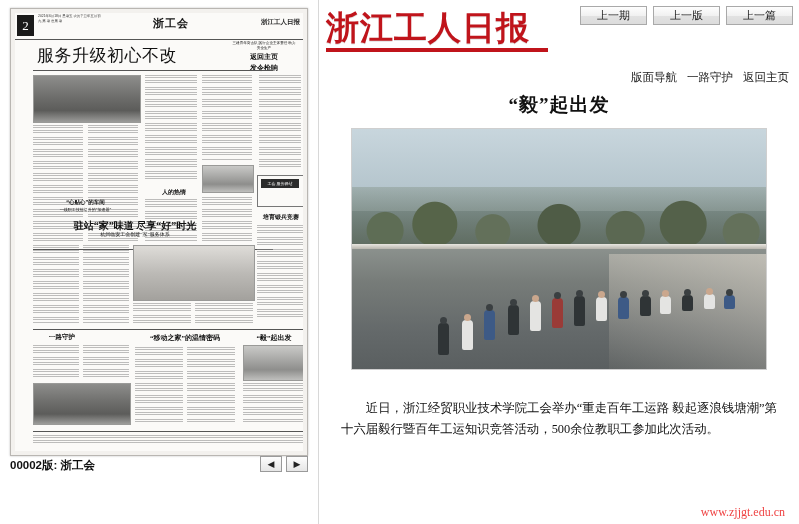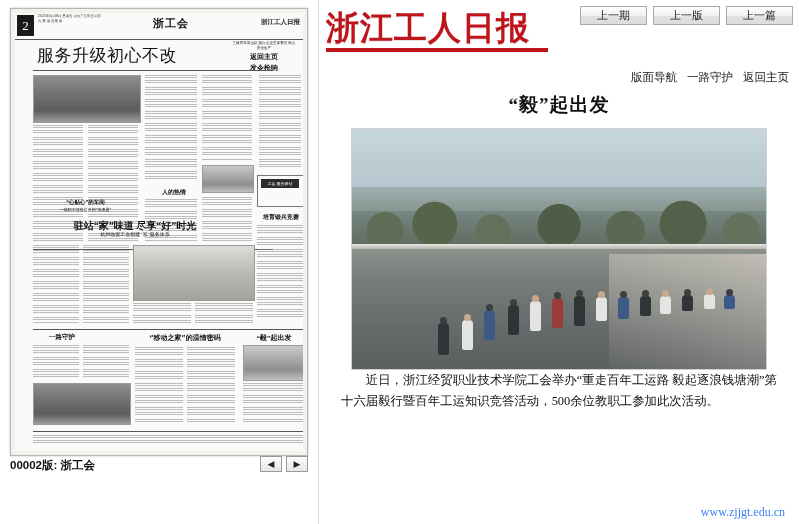--- a/index.html
+++ b/index.html
@@ -343,34 +343,34 @@
     position:absolute; left:2px; top:-6px;
     width:7px; height:7px; border-radius:50%;
     background:#3a3f41;
   }
   .runner.w { background:#e4e4e2; }
   .runner.w::before { background:#caa78d; }
   .runner.r { background:#9a3b37; }
   .runner.b { background:#3d5a86; }
 
   .para {
-    margin-top: 0;
+    margin-top: 28px;
     font-size: 12.4px;
     line-height: 21px;
     color: #111;
     text-align: justify;
     text-indent: 2em;
     font-family: "Liberation Serif", serif;
   }
   .site-url {
     position: absolute;
     right: 14px;
     bottom: 4px;
     font-size: 12px;
-    color: #3b82f6;
+    color: #ef4444;
     font-family: "Liberation Serif", serif;
   }
 </style>
 </head>
 <body>
 
 <div id="page">
 
   <div class="left-panel">
 
@@ -432,21 +432,21 @@
         <div class="mini-title" style="left:242px; top:200px; width:48px; font-size:6px;">培育锻兵竞赛</div>
         <div class="blk txt fine" style="left:242px; top:212px; width:46px; height:96px;"></div>
 
         <div class="blk rule" style="left:18px; top:316px; width:270px; height:1px;"></div>
 
         <div class="mini-title" style="left:18px; top:320px; width:58px; font-size:6.5px;">一路守护</div>
         <div class="blk txt fine" style="left:18px; top:332px; width:46px; height:34px;"></div>
         <div class="blk txt fine" style="left:68px; top:332px; width:46px; height:34px;"></div>
         <div class="blk photo dark" style="left:18px; top:370px; width:96px; height:40px;"></div>
 
-        <div class="mini-title" style="left:120px; top:320px; width:100px; font-size:7px;font-family:Liberation Mono, monospace;">“移动之家”的温情密码</div>
+        <div class="mini-title" style="left:120px; top:320px; width:100px; font-size:7px;">“移动之家”的温情密码</div>
         <div class="blk txt fine" style="left:120px; top:334px; width:48px; height:76px;"></div>
         <div class="blk txt fine" style="left:172px; top:334px; width:48px; height:76px;"></div>
 
         <div class="mini-title" style="left:228px; top:320px; width:62px; font-size:7px;">“毅”起出发</div>
         <div class="blk photo" style="left:228px; top:332px; width:60px; height:34px;"></div>
         <div class="blk txt fine" style="left:228px; top:370px; width:60px; height:40px;"></div>
 
         <div class="blk rule" style="left:18px; top:418px; width:270px; height:1px;"></div>
         <div class="blk txt fine" style="left:18px; top:422px; width:270px; height:10px;"></div>
 

